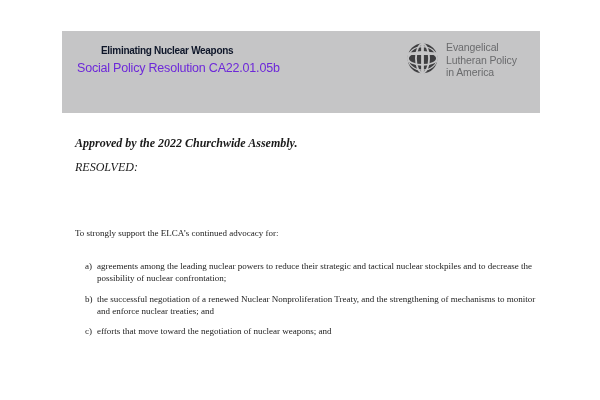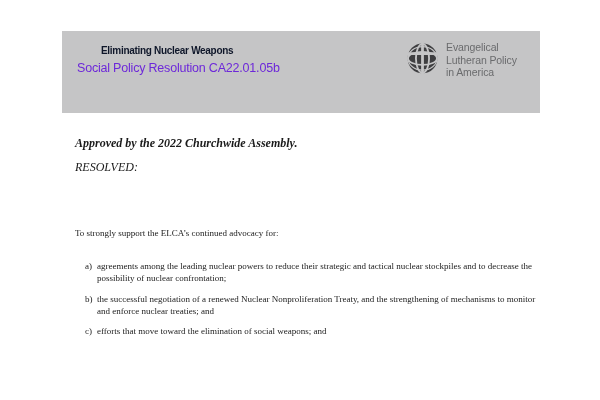--- a/index.html
+++ b/index.html
@@ -120,17 +120,17 @@
     <span class="li-text">agreements among the leading nuclear powers to reduce their strategic and tactical nuclear stockpiles and to decrease the possibility of nuclear confrontation;</span>
   </div>
 
   <div class="li li-b">
     <span class="li-label">b)</span>
     <span class="li-text">the successful negotiation of a renewed Nuclear Nonproliferation Treaty, and the strengthening of mechanisms to monitor and enforce nuclear treaties; and</span>
   </div>
 
   <div class="li li-c">
     <span class="li-label">c)</span>
-    <span class="li-text">efforts that move toward the elimination of social weapons; and</span>
+    <span class="li-text">efforts that move toward the negotiation of nuclear weapons; and</span>
   </div>
 
 
 </div>
 
 </body></html>

